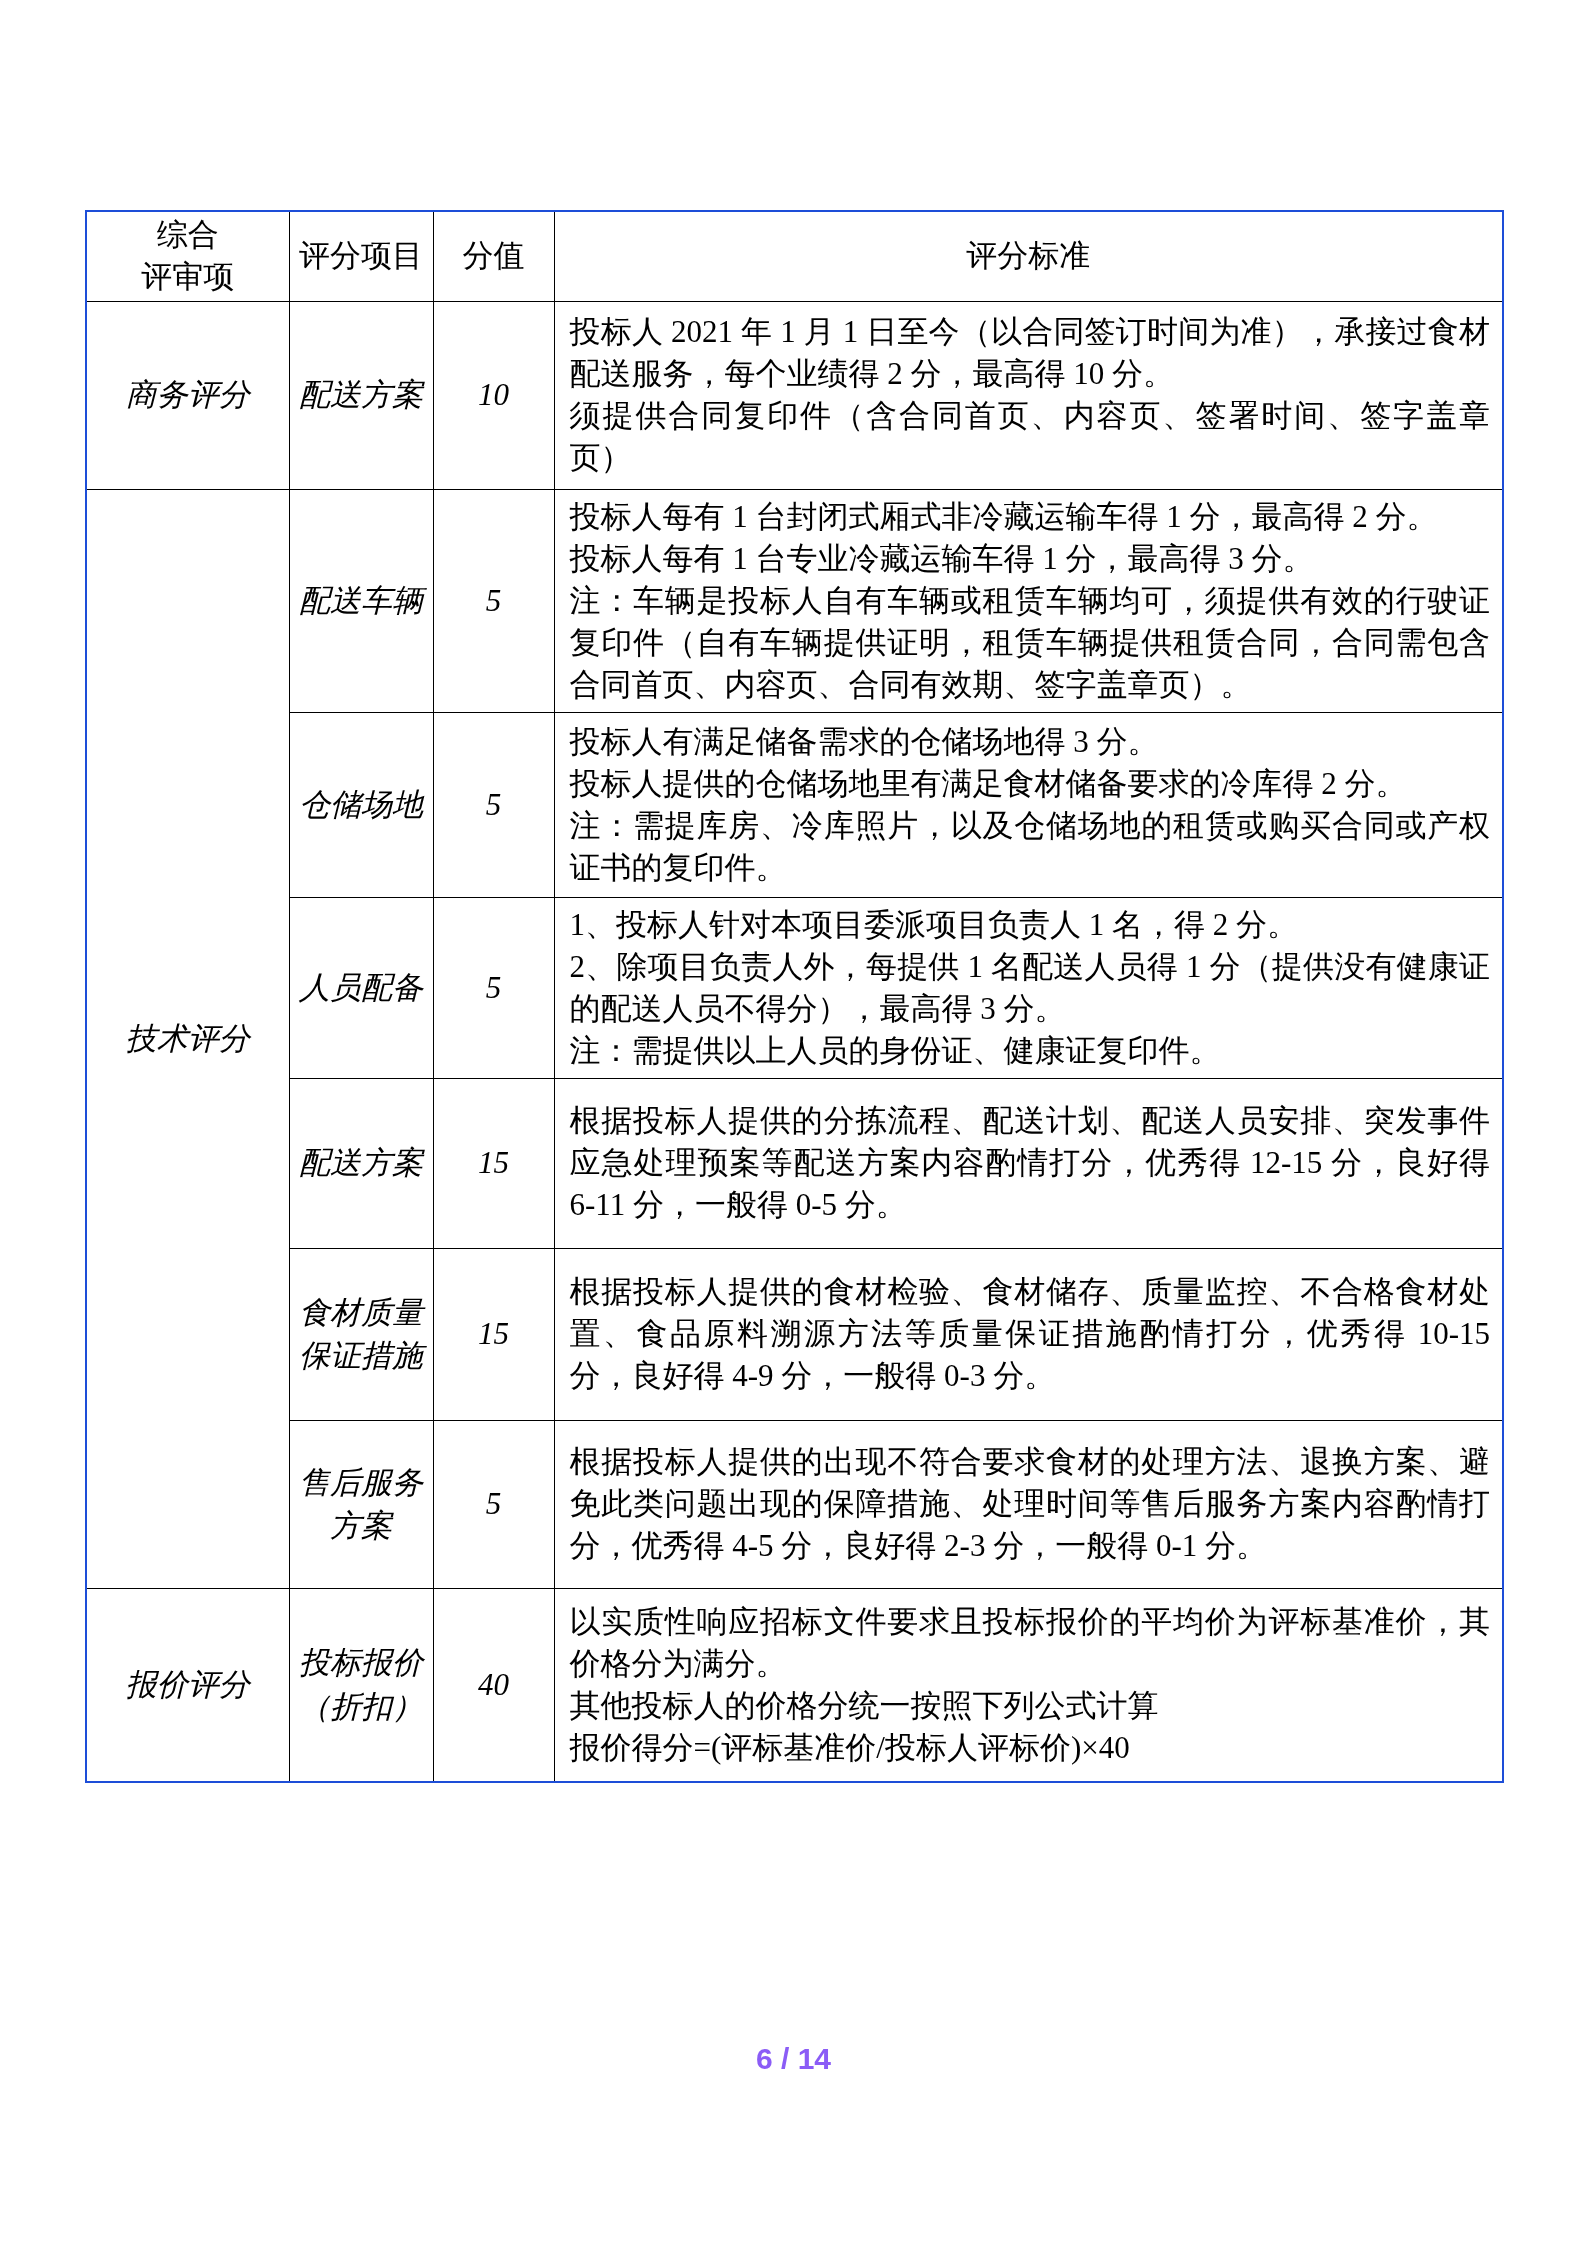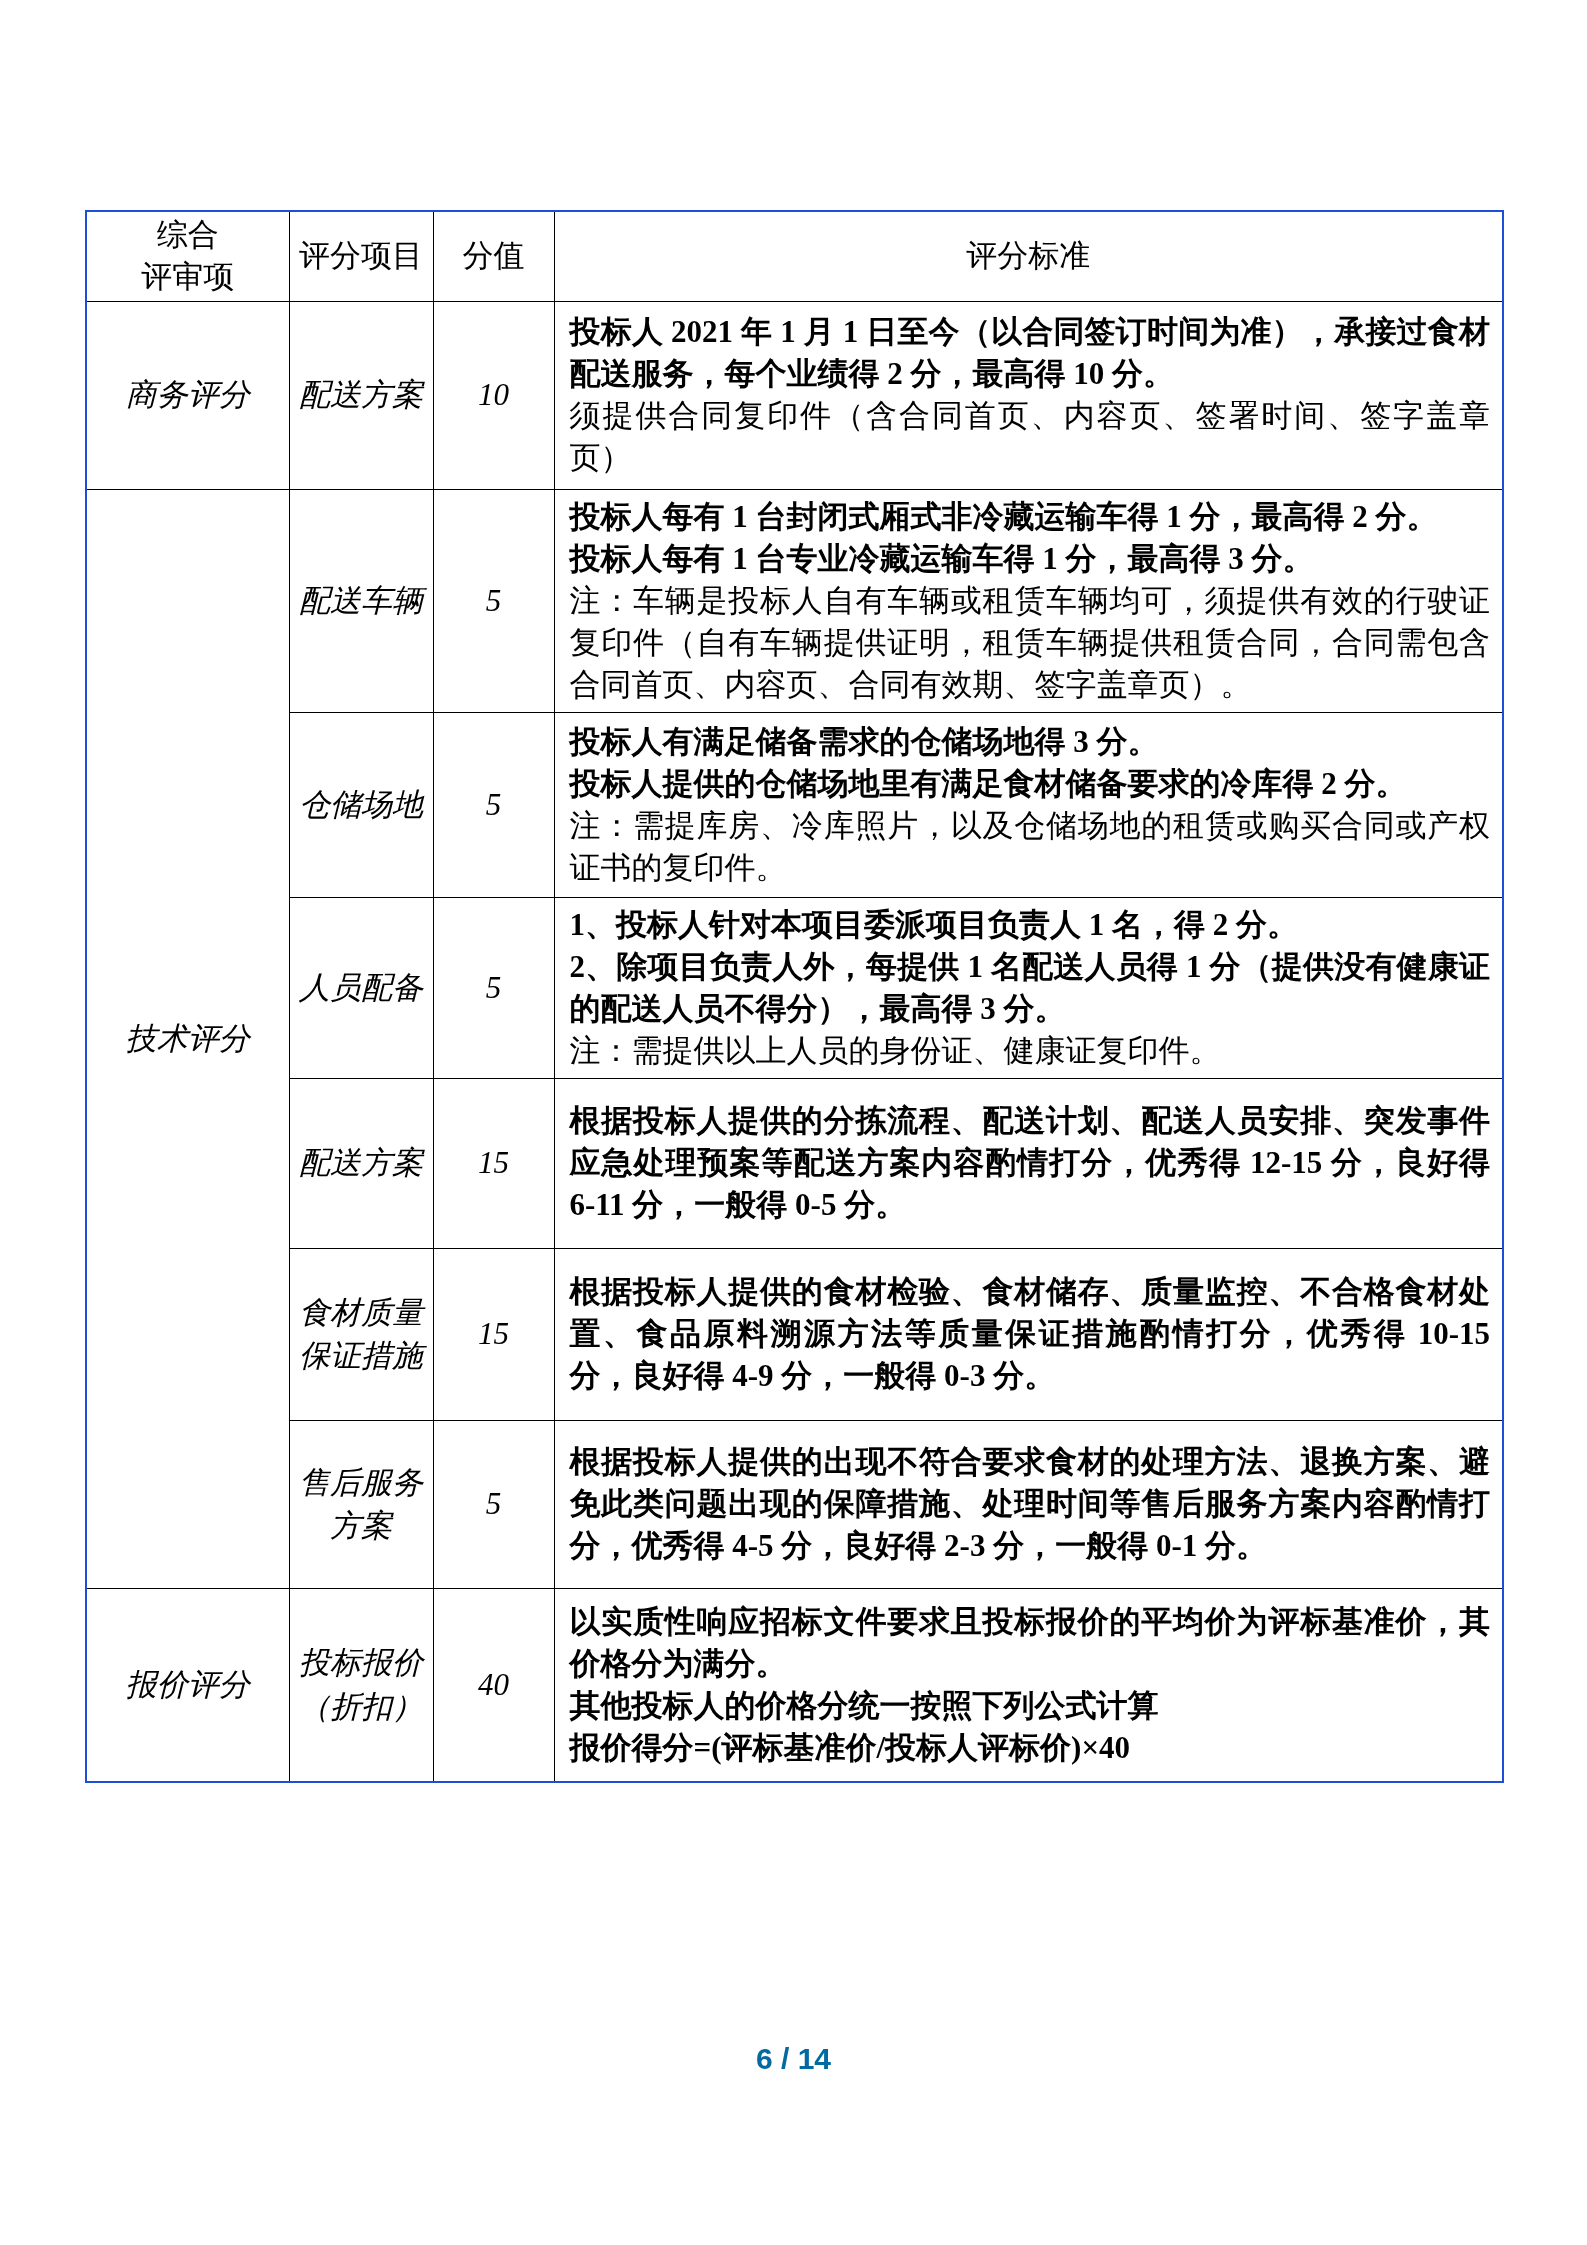--- a/index.html
+++ b/index.html
@@ -40,36 +40,35 @@
     font-style: italic;
   }
   td.criteria-cell {
     text-align: left;
     padding: 6px 12px 6px 15px;
   }
   .para {
     text-align: justify;
     line-height: 42px;
     font-size: 31px;
-    font-weight: bold;
   }
   .para.bold {
     font-weight: 400;
     font-family: "Liberation Sans", "DejaVu Sans", sans-serif;
   }
   .page-footer {
     position: absolute;
     top: 2042px;
     left: 0;
     width: 1587px;
     text-align: center;
     font-family: "Liberation Sans", "DejaVu Sans", sans-serif;
     font-size: 30px;
     font-weight: 600;
-    color: #0369a1;
+    color: #8b5cf6;
   }
 </style>
 </head>
 <body>
 
 <div class="page">
 
   <table class="score-table">
     <colgroup>
       <col style="width:203px">

